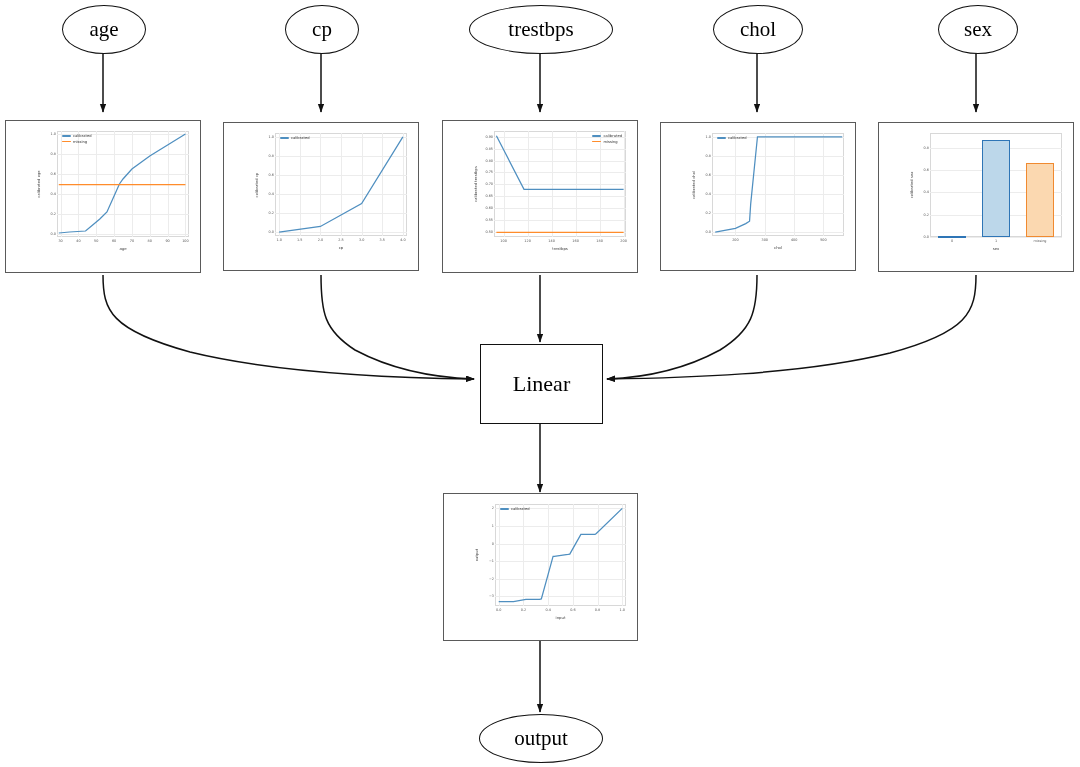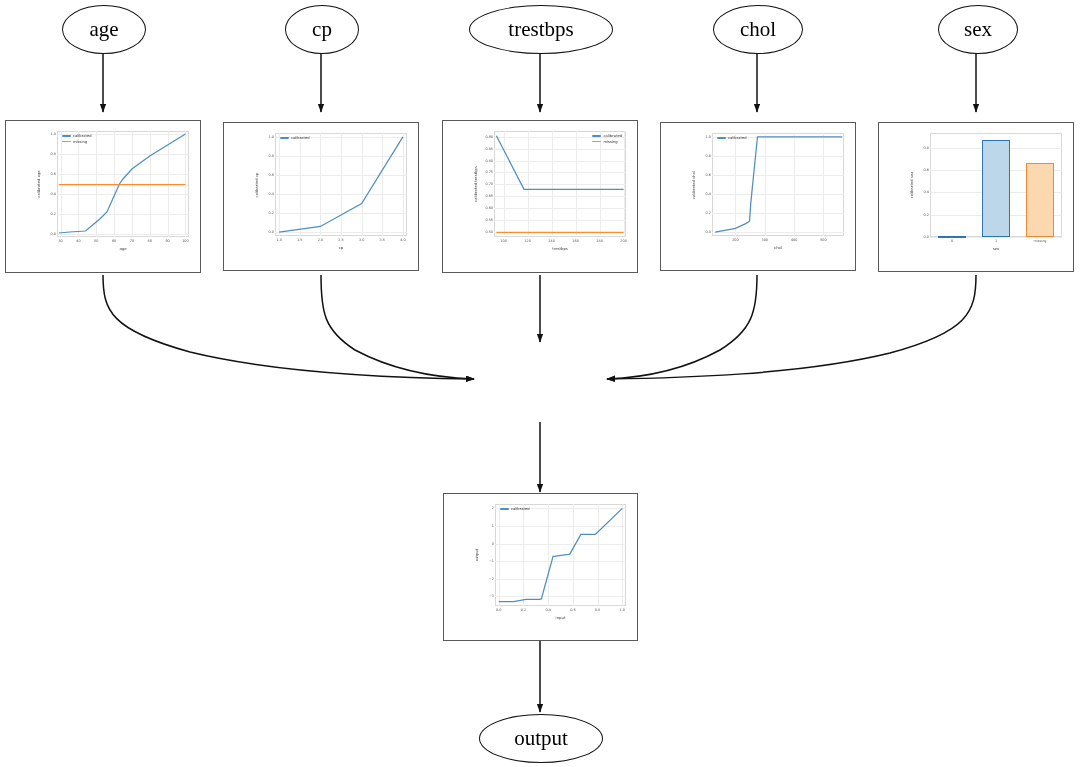--- a/index.html
+++ b/index.html
@@ -82,20 +82,23 @@
   <div class="node-ellipse" style="left:469px;top:5px;width:142px;height:47px;font-size:21px;">
     <span>trestbps</span>
   </div>
   <div class="node-ellipse" style="left:713px;top:5px;width:88px;height:47px;font-size:21px;">
     <span>chol</span>
   </div>
   <div class="node-ellipse" style="left:938px;top:5px;width:78px;height:47px;font-size:21px;">
     <span>sex</span>
   </div>
 
+  <div class="node-box" style="left:480px;top:344px;width:121px;height:78px;font-size:22px;">
+    <span>Linear</span>
+  </div>
 
   <div class="node-ellipse" style="left:479px;top:714px;width:122px;height:47px;font-size:21px;">
     <span>output</span>
   </div>
 
   <div class="panel" style="left:5px;top:120px;width:196px;height:153px;">
     <div class="plot">
         <div class="axes" style="left: 47px; top: 6px; width: 132px; height: 106px;">
           <div class="frame"></div>
           <div class="grid-h" style="top: 103px;"></div>

